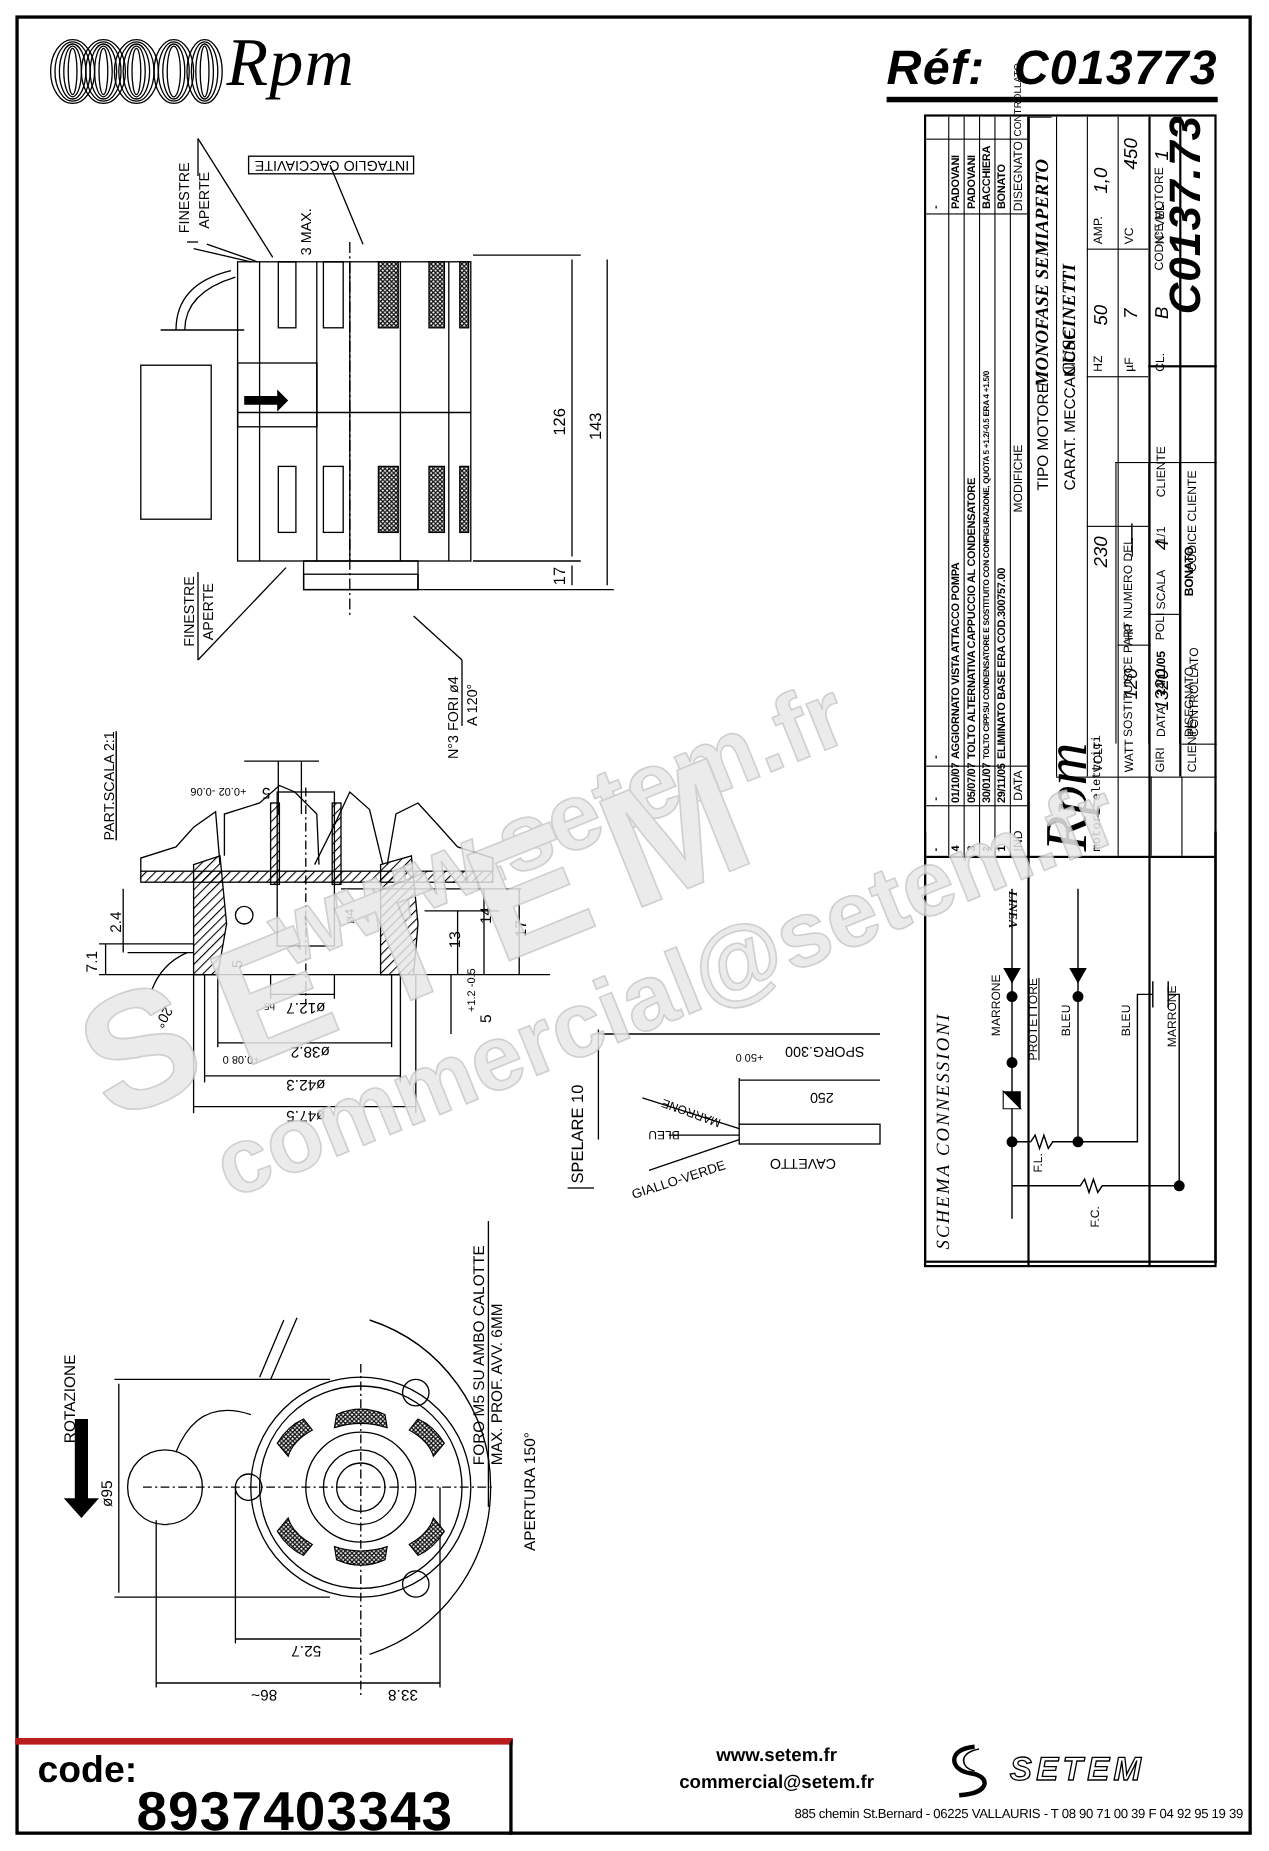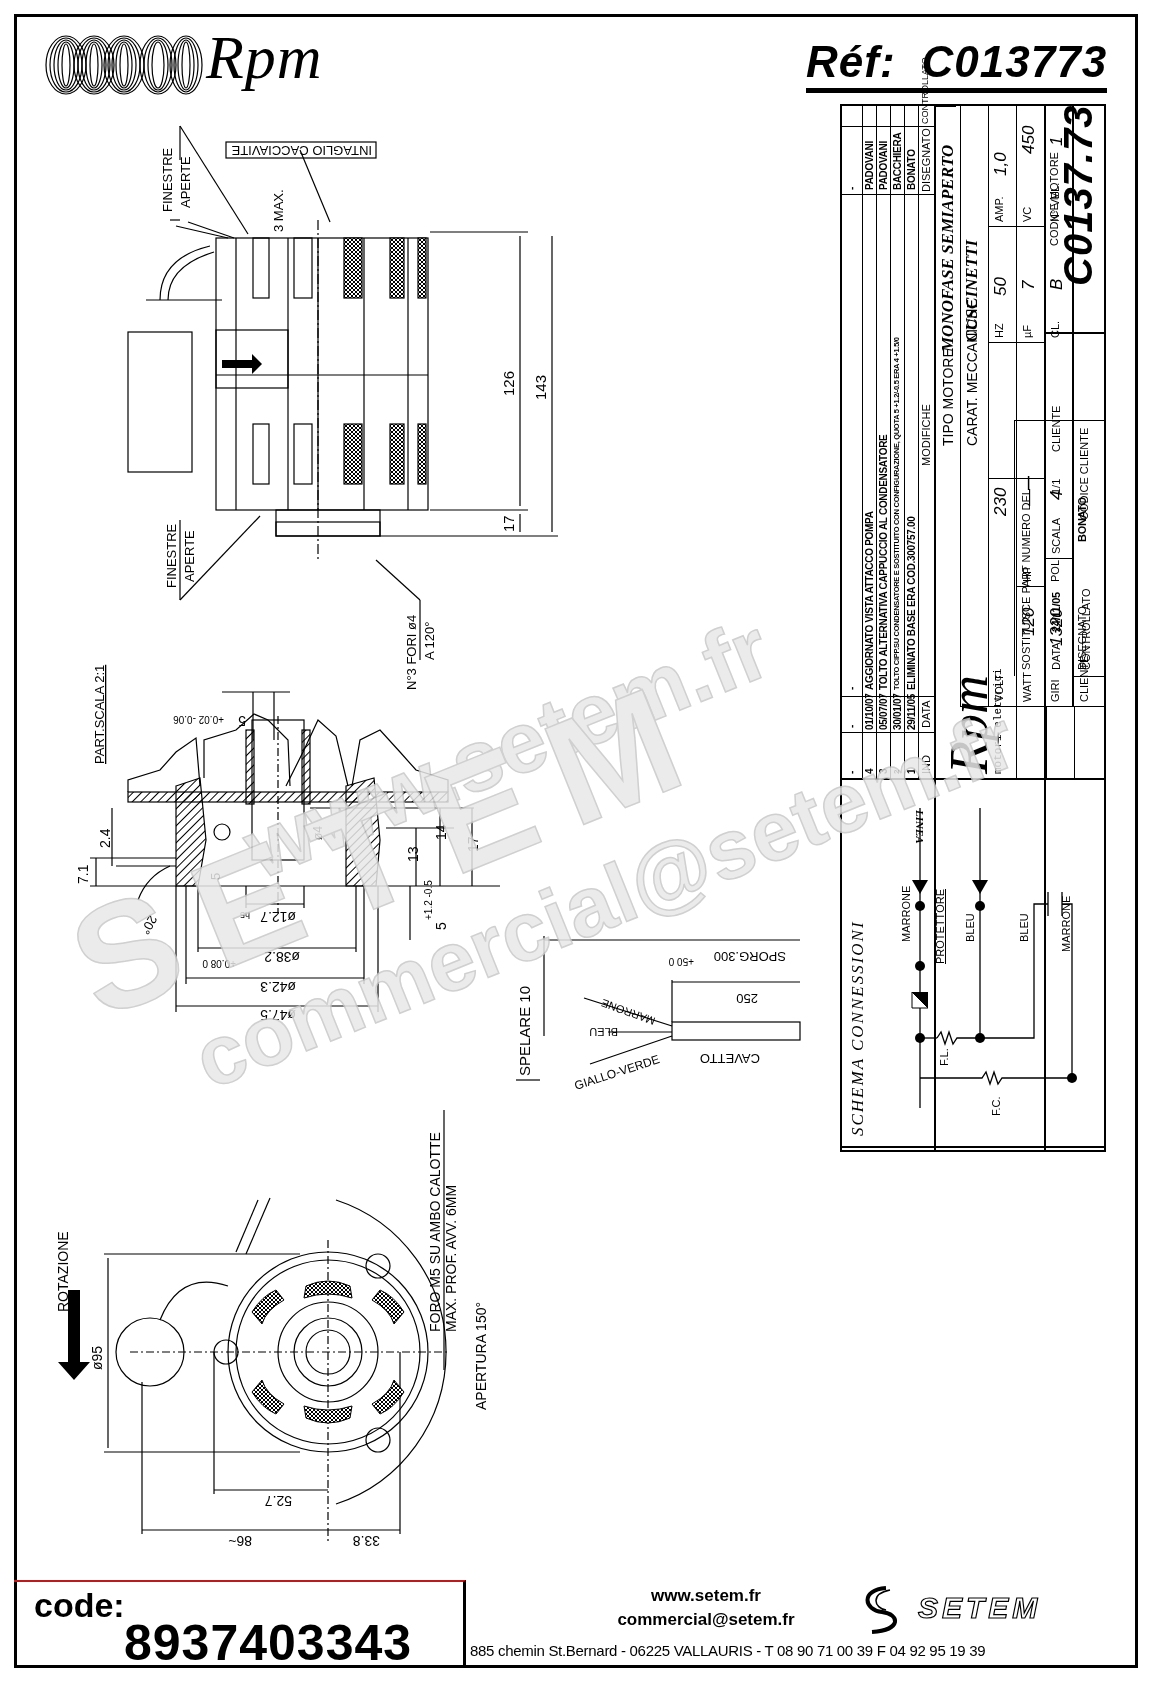--- a/index.html
+++ b/index.html
@@ -24,27 +24,27 @@
   .t-sm { font-size: 11px; }
   .t-md { font-size: 14px; }
   .t-it { font-family: "Liberation Serif", serif; font-style: italic; font-weight: bold; font-size: 17px; }
   .t-val { font-style: italic; font-size: 17px; }
   .t-bold { font-weight: bold; font-size: 10px; letter-spacing:-0.3px; }
   .t-big { font-size: 40px; font-weight: bold; font-style: italic; letter-spacing: 1px; }
   .drawing { position: absolute; left: 0; top: 0; }
   .watermark { position: absolute; left: 0; top: 0; pointer-events: none; }
   
   .footer-code { position: absolute; left: 14px; top: 1580px; width: 452px; height: 88px;
-                 border-top: 2px solid #b91c1c; border-right: 3px solid #000; box-sizing: border-box; }
+                 border-top: 6px solid #b91c1c; border-right: 3px solid #000; box-sizing: border-box; }
   .code-label { position: absolute; left: 20px; top: 4px; font-size: 34px; font-weight: bold; }
   .code-value { position: absolute; left: 110px; top: 32px; font-size: 50px; font-weight: bold; letter-spacing: 1px;}
   .footer-contact { position: absolute; left: 470px; top: 1580px; width: 660px; height: 88px; }
   .web { position: absolute; left: 136px; top: 6px; width: 200px; text-align: center; font-size: 17px; font-weight: bold; }
   .mail { position: absolute; left: 86px; top: 30px; width: 300px; text-align: center; font-size: 17px; font-weight: bold; }
-  .addr { position: absolute; left: 0; top: 62px; width: 660px; text-align: left; font-size: 15px; letter-spacing: -0.3px; }
+  .addr { position: absolute; left: 0; top: 62px; width: 660px; text-align: right; font-size: 12px; letter-spacing: -0.3px; }
   .setem-logo { position: absolute; left: 386px; top: 0px; }
 </style>
 </head>
 <body>
 
 <div class="frame"></div>
 
 <div class="logo">
   <svg class="logo-coils" width="160" height="62" viewBox="0 0 160 62">
     <g fill="none" stroke="#000" stroke-width="1.2">

